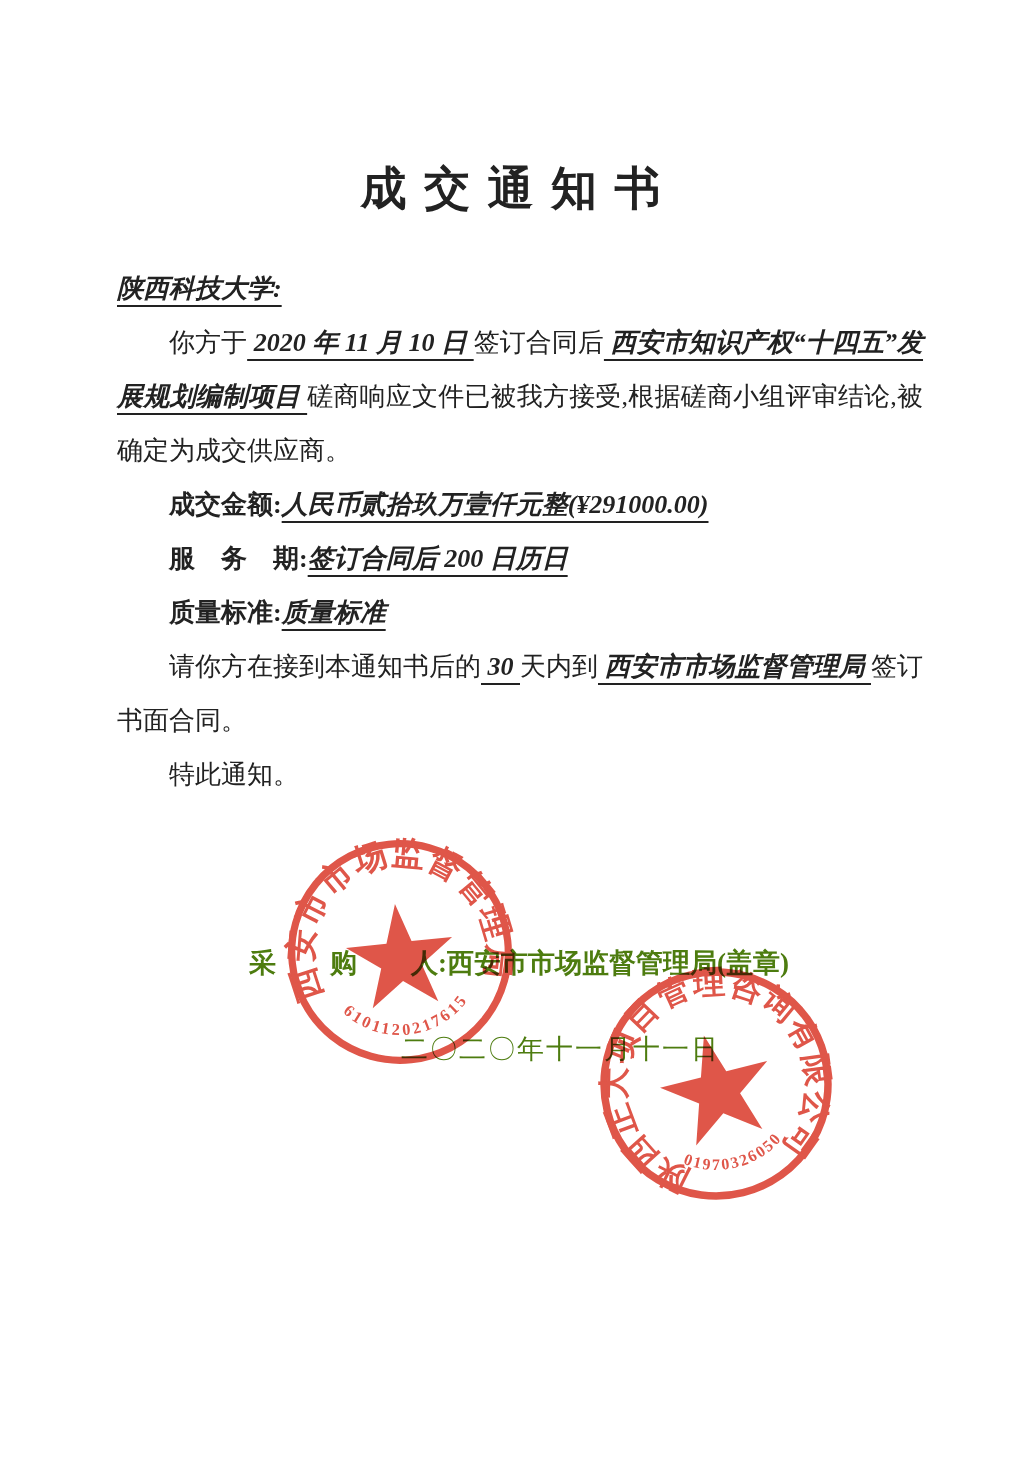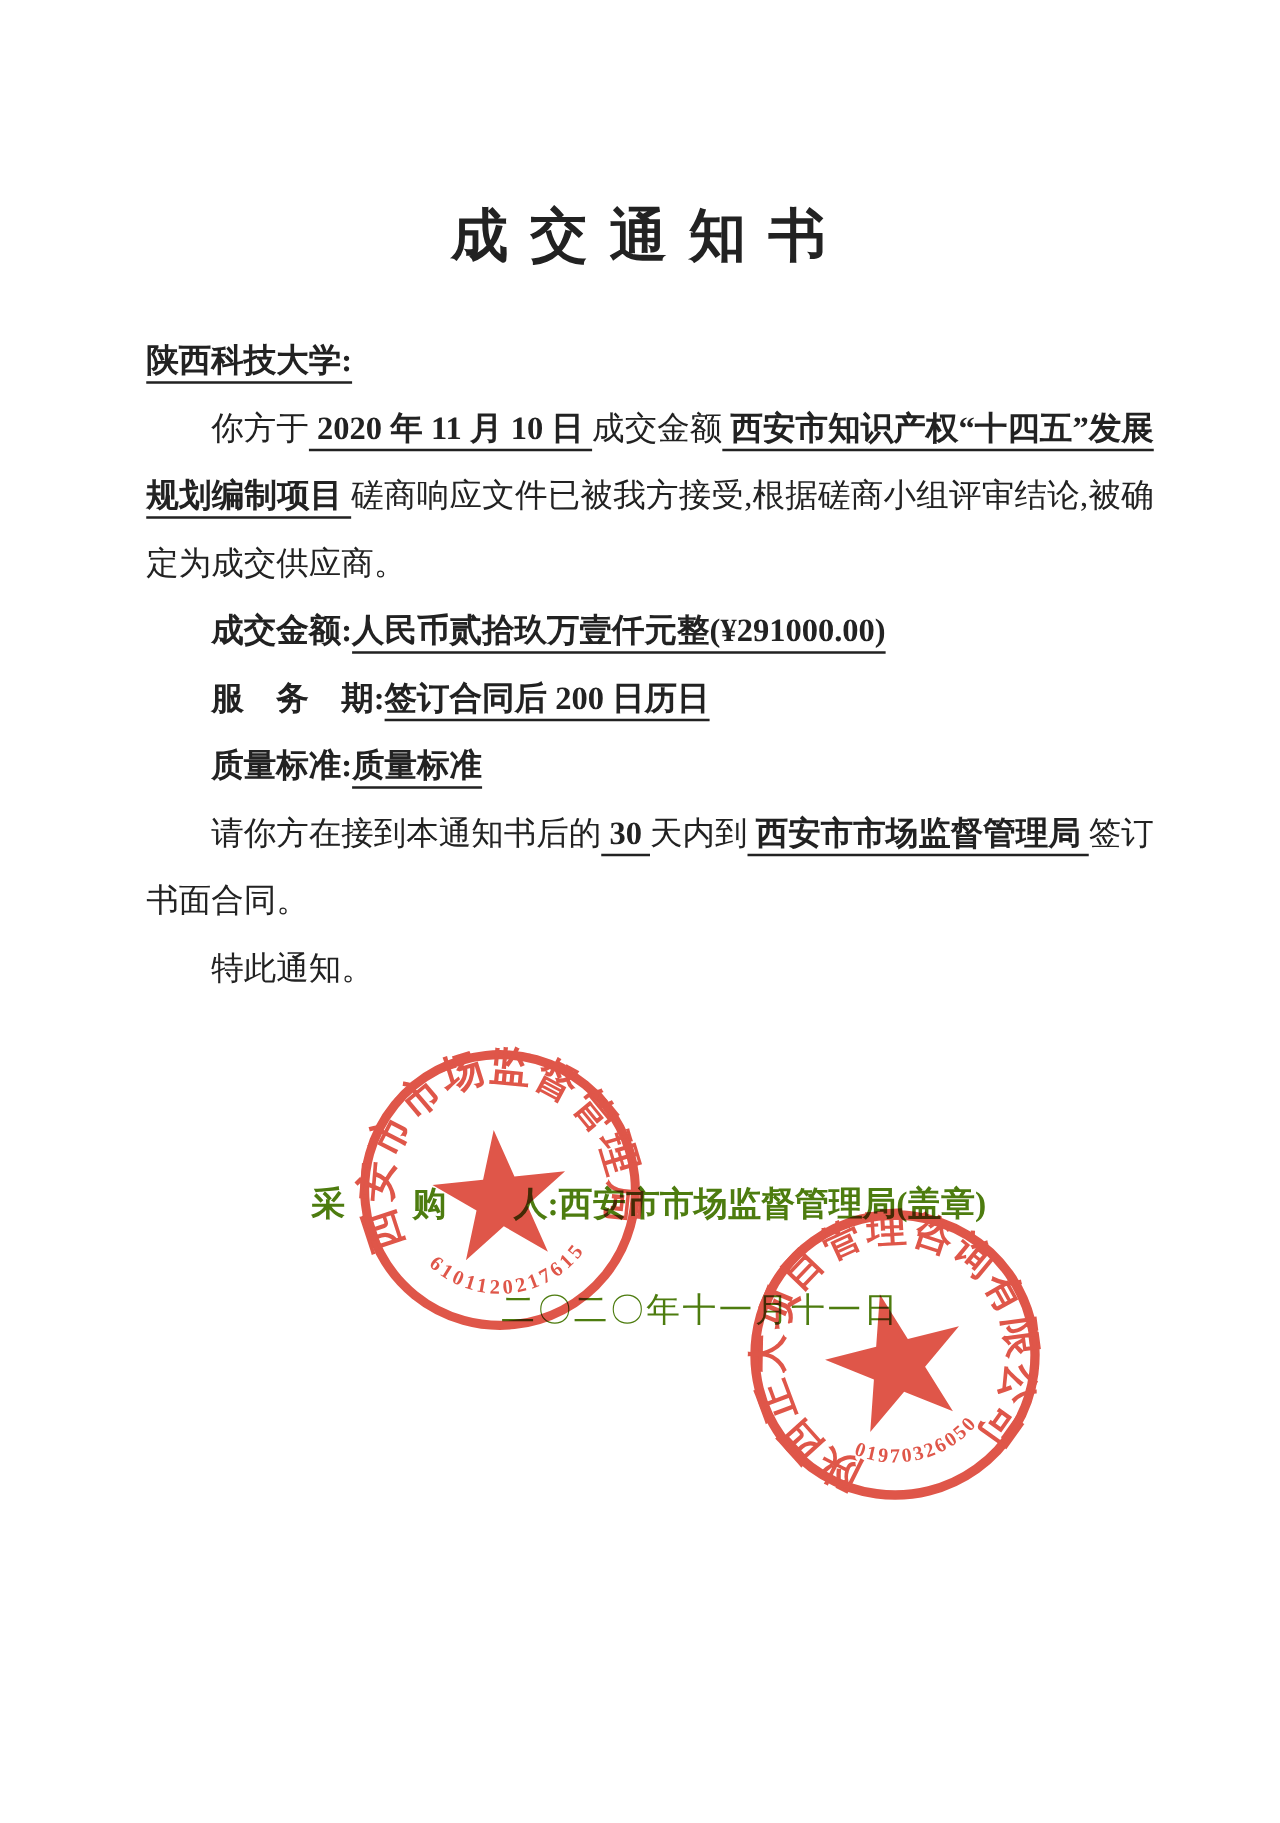--- a/index.html
+++ b/index.html
@@ -37,20 +37,21 @@
     font-size:26px;
     line-height:54px;
     text-align:justify;
     color:#222;
   }
   .b{font-weight:700;}
   .u{
     text-decoration:underline;
     text-underline-offset:8px;
     text-decoration-thickness:1.5px;
+    font-style:italic;
   }
   .indent{text-indent:2em;}
   .field{padding-left:2em;}
   .sig{
     position:absolute;
     left:249px;
     top:936px;
     width:680px;
     font-size:27px;
     line-height:54px;
@@ -98,21 +99,21 @@
 <body>
 
 <div class="page">
 
   <h1 class="title">成 交 通 知 书</h1>
 
   <div class="body">
 
     <p><span class="b u">陕西科技大学:</span></p>
 
-    <p class="indent"><span>你方于</span><span class="b u"> 2020 年 11 月 10 日 </span><span>成交金额</span><span class="b u"> 西安市知识产权“十四五”发展规划编制项目 </span><span>磋商响应文件已被我方接受,根据磋商小组评审结论,被确定为成交供应商。</span></p>
+    <p class="indent"><span>你方于</span><span class="b u"> 2020 年 11 月 10 日 </span><span>签订合同后</span><span class="b u"> 西安市知识产权“十四五”发展规划编制项目 </span><span>磋商响应文件已被我方接受,根据磋商小组评审结论,被确定为成交供应商。</span></p>
 
     <p class="field"><span class="b">成交金额:</span><span class="b u">人民币贰拾玖万壹仟元整(¥291000.00)</span></p>
 
     <p class="field"><span class="b">服　务　期:</span><span class="b u">签订合同后 200 日历日</span></p>
 
     <p class="field"><span class="b">质量标准:</span><span class="b u">质量标准</span></p>
 
     <p class="indent"><span>请你方在接到本通知书后的</span><span class="b u"> 30 </span><span>天内到</span><span class="b u"> 西安市市场监督管理局 </span><span>签订书面合同。</span></p>
 
     <p class="indent">特此通知。</p>

